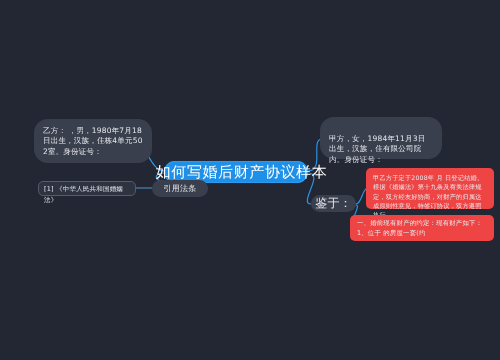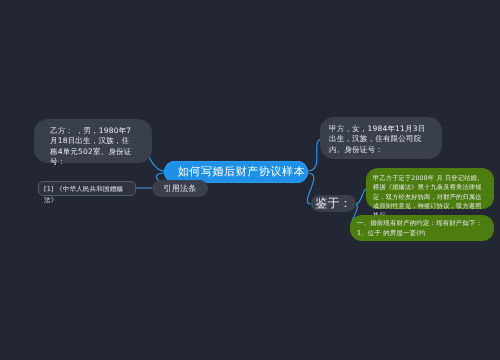--- a/index.html
+++ b/index.html
@@ -45,40 +45,40 @@
     text-align: center;
     white-space: nowrap;
     word-break: keep-all;
   }
   .node.root {
     background: #1e90e8;
     color: #ffffff;
     border-radius: 999px;
     text-align: center;
     white-space: nowrap;
-    font-size: 11px;
+    font-size: 15px;
     letter-spacing: 0.6px;
     display: flex;
     align-items: center;
     justify-content: center;
     box-shadow: 0 0 0 1px #2b9bf0 inset;
     padding-left: 11px;
   }
   .node.boxy {
-    border-radius: 12px;
-    background: #4d7c0f;
+    border-radius: 5px;
+    background: #ef4444;
   }
   .node.outline {
     border-radius: 5px;
     background: #2e3341;
     border: 1px solid #555b6b;
   }
   
-  #node-party-b  { left: 34px;  top: 119px; width: 118px; height: 44px; padding: 7px 16px; font-size: 7.5px; }
-  #node-party-a  { left: 320px; top: 117px; width: 122px; height: 42px; padding: 7px 9px; font-size: 7.5px; }
+  #node-party-b  { left: 34px;  top: 119px; width: 118px; height: 44px; padding: 7px 9px; font-size: 7.5px; }
+  #node-party-a  { left: 320px; top: 117px; width: 122px; height: 42px; padding: 17px 9px; font-size: 7.5px; }
   #node-law-ref  { left: 38px;  top: 181px; width: 98px;  height: 15px; padding: 2px 5px; font-size: 6.5px; line-height: 11px; }
   #node-cite     { left: 152px; top: 180px; width: 56px;  height: 17px; font-size: 8px; display:flex; align-items:center; justify-content:center;text-align:right; }
   #node-whereas  { left: 311px; top: 195px; width: 45px;  height: 17px; font-size: 12px; display:flex; align-items:center; justify-content:center; }
   #node-recital  { left: 366px; top: 168px; width: 128px; height: 41px; padding: 5px 7px; font-size: 6.2px; line-height: 1.5; }
   #node-clause   { left: 350px; top: 215px; width: 144px; height: 26px; padding: 4px 7px; font-size: 6.4px; line-height: 1.5; }
   #node-root     { left: 164px; top: 161px; width: 144px; height: 22px; }
 </style>
 </head>
 <body>
 

